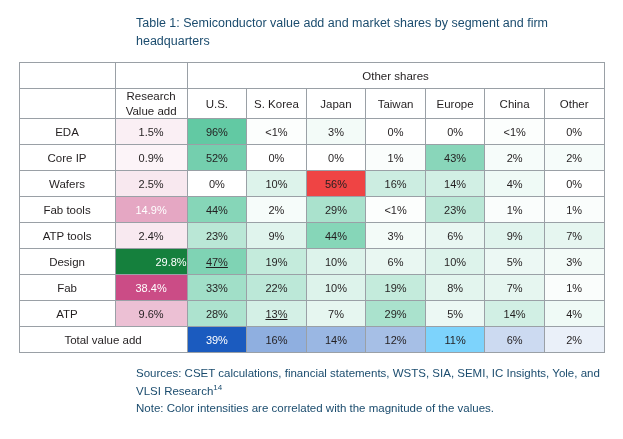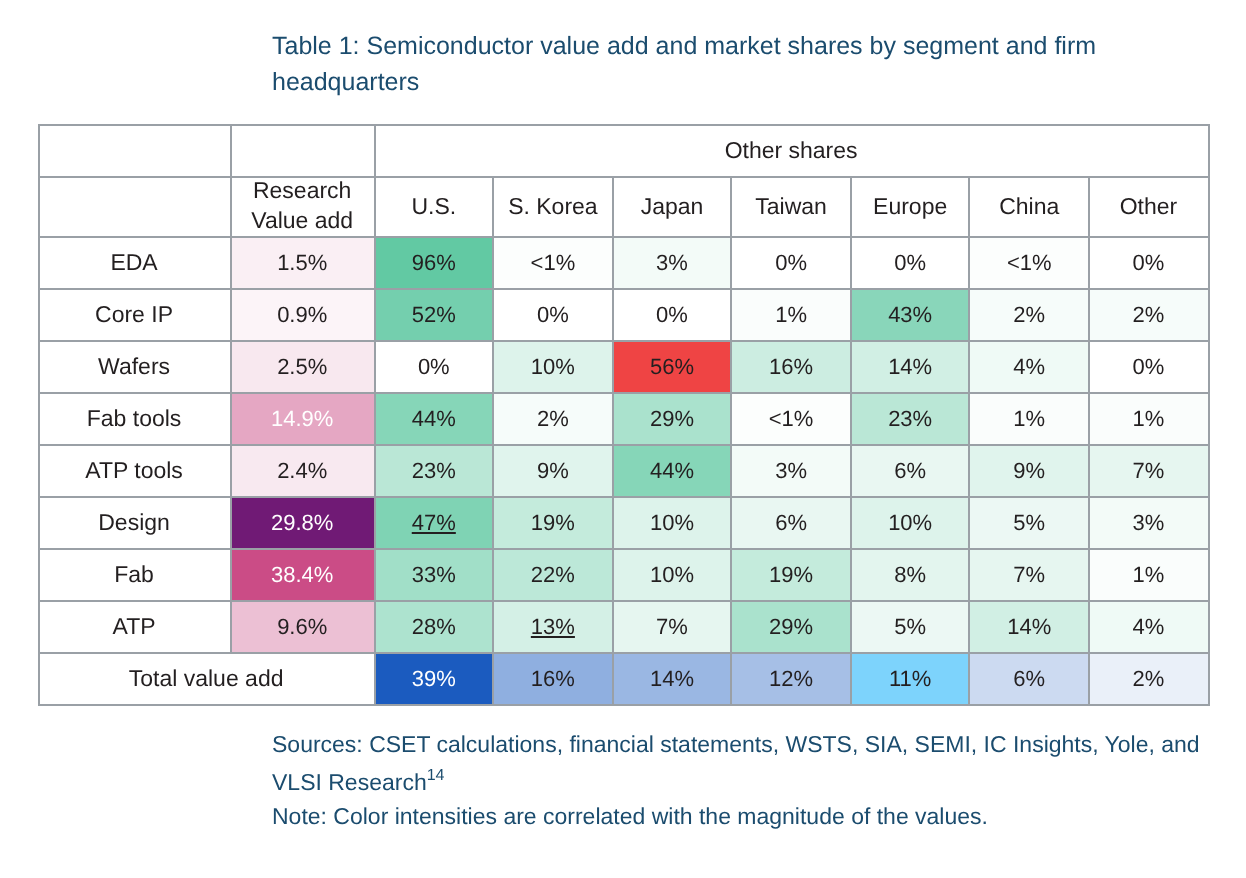--- a/index.html
+++ b/index.html
@@ -188,21 +188,21 @@
           <td class="share-cell" style="background: rgb(186, 231, 214);">23%</td>
           <td class="share-cell" style="background: rgb(224, 244, 237);">9%</td>
           <td class="share-cell" style="background: rgb(134, 214, 184);">44%</td>
           <td class="share-cell" style="background: rgb(243, 251, 248);">3%</td>
           <td class="share-cell" style="background: rgb(233, 247, 242);">6%</td>
           <td class="share-cell" style="background: rgb(224, 244, 237);">9%</td>
           <td class="share-cell" style="background: rgb(230, 246, 240);">7%</td>
         </tr>
         <tr>
           <td class="row-label">Design</td>
-          <td class="seg-cell" style="background: #701a75; color: rgb(255, 255, 255);">29.8%</td>
+          <td class="seg-cell" style="background: #15803d; color: rgb(255, 255, 255); text-align: right;">29.8%</td>
           <td class="share-cell" style="background: rgb(127, 211, 180); text-decoration: underline;">47%</td>
           <td class="share-cell" style="background: rgb(196, 235, 220);">19%</td>
           <td class="share-cell" style="background: rgb(221, 243, 235);">10%</td>
           <td class="share-cell" style="background: rgb(233, 247, 242);">6%</td>
           <td class="share-cell" style="background: rgb(221, 243, 235);">10%</td>
           <td class="share-cell" style="background: rgb(236, 248, 244);">5%</td>
           <td class="share-cell" style="background: rgb(243, 251, 248);">3%</td>
         </tr>
         <tr>
           <td class="row-label">Fab</td>

